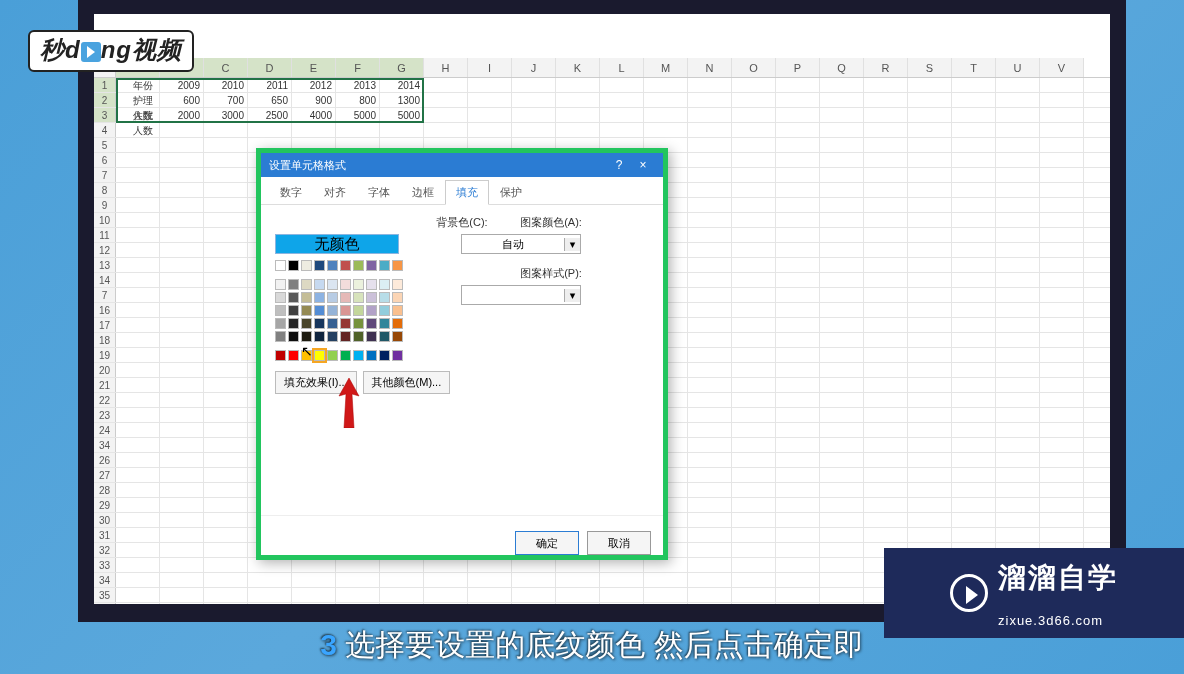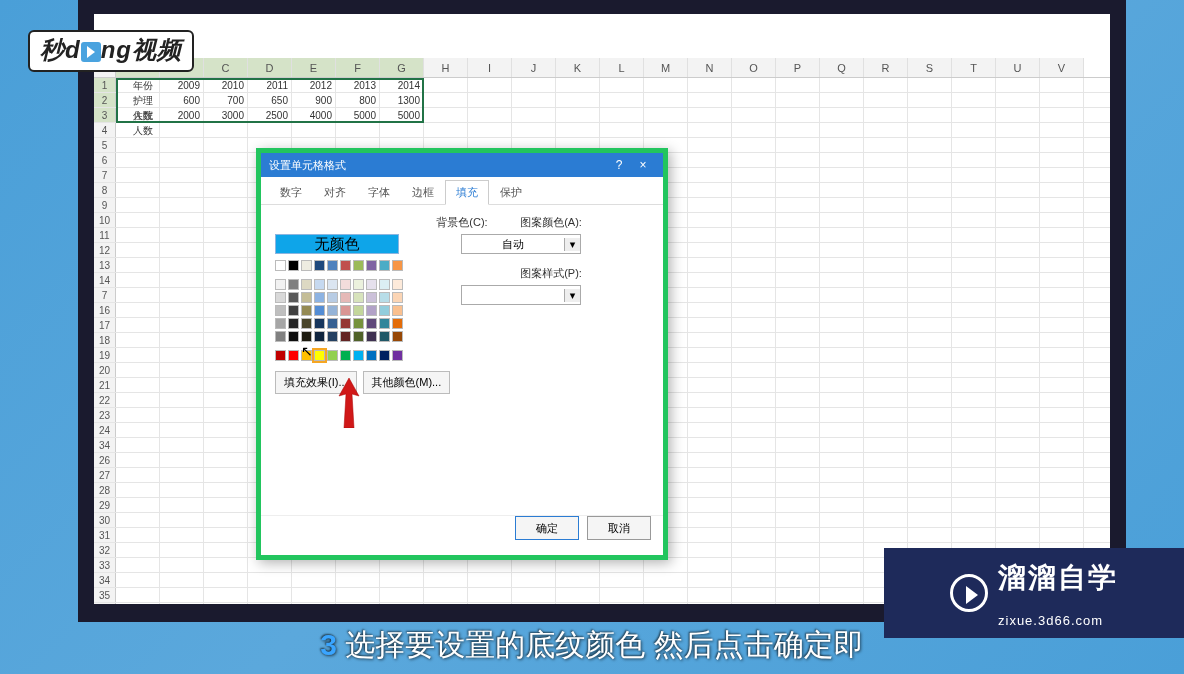--- a/index.html
+++ b/index.html
@@ -39,21 +39,21 @@
 .color-row { display: flex; gap: 2px; margin-bottom: 2px; }
 .sw { width: 11px; height: 11px; border: 1px solid #bbb; cursor:pointer; }
 .sw.hl { outline: 2px solid #f5a623; }
 .btn-small { font-size: 11px; padding: 3px 8px; border: 1px solid #bbb; background: #f5f5f5; cursor:pointer; }
 .btns-row { display:flex; gap:6px; margin-top:10px; }
 .right-col { position: absolute; left: 200px; top: 10px; width: 180px; }
 .combo { width: 120px; height: 20px; border: 1px solid #aaa; font-size: 11px; display:flex; align-items:center; }
 .combo .cv { flex:1; text-align:center; }
 .combo .dd { width: 16px; text-align:center; border-left:1px solid #aaa; background:#eee; cursor:pointer; }
 .sample-box { border:1px solid #ccc; height:60px; margin-top:4px; }
-.dlg-footer { height: 40px; display: flex; justify-content: flex-end; align-items: flex-start; gap: 8px; padding: 0 12px; border-top: 1px solid #eee; }
+.dlg-footer { height: 40px; display: flex; justify-content: flex-end; align-items: flex-end; gap: 8px; padding: 0 12px; border-top: 1px solid #eee; }
 .dlg-btn { min-width: 64px; height: 24px; font-size: 11px; border: 1px solid #999; background: #f5f5f5; cursor:pointer; }
 .dlg-btn.primary { border-color:#2b7cd3; }
 
 .arrow-red { position:absolute; left:240px; top:320px; z-index:11; }
 .arrow-red svg { display:block; }
 
 .cursor { position:absolute; left:207px; top:285px; z-index:12; font-size:14px; color:#000; }
 
 .watermark { position:absolute; right:0; bottom:36px; width:300px; height:90px; background:#1e2a5a; color:#fff; display:flex; align-items:center; justify-content:center; gap:10px; z-index:60; }
 .watermark .icon { width:38px; height:38px; border:3px solid #fff; border-radius:50%; position:relative; }

